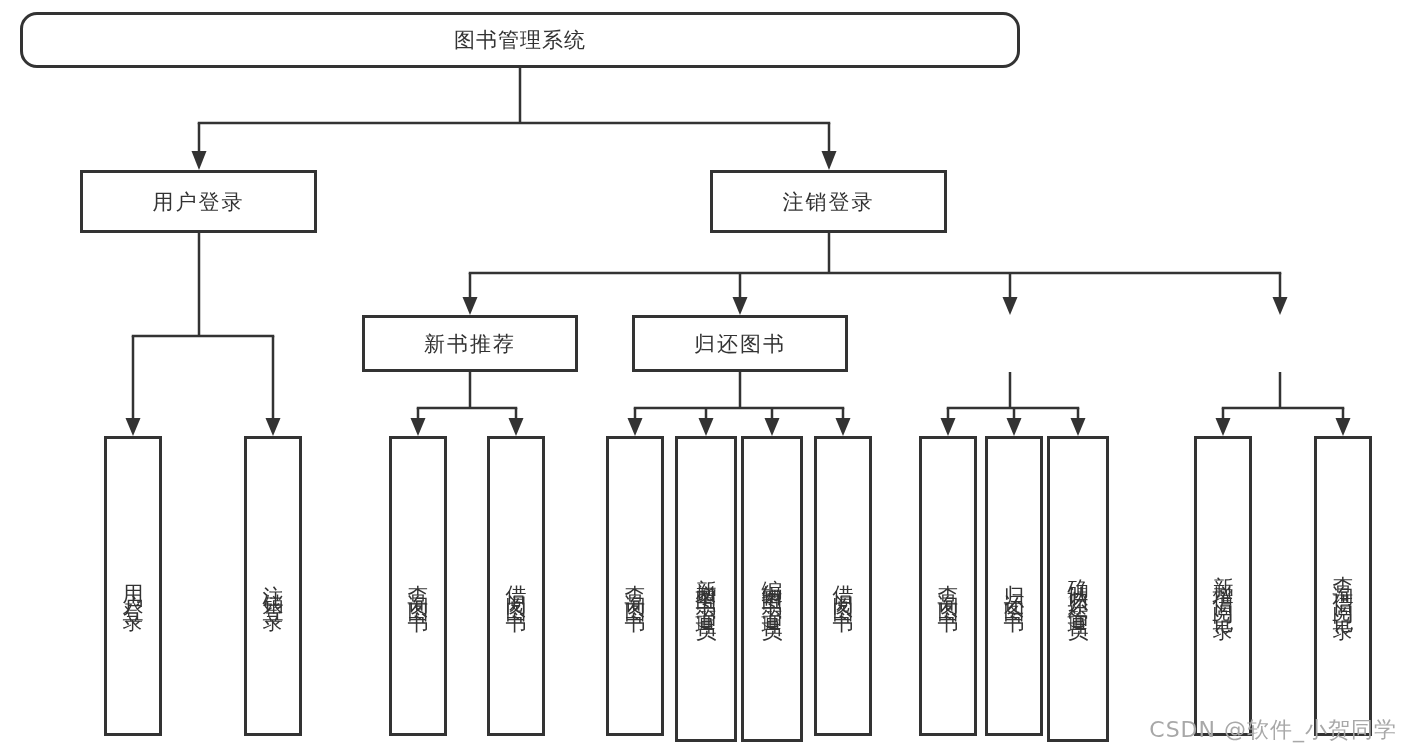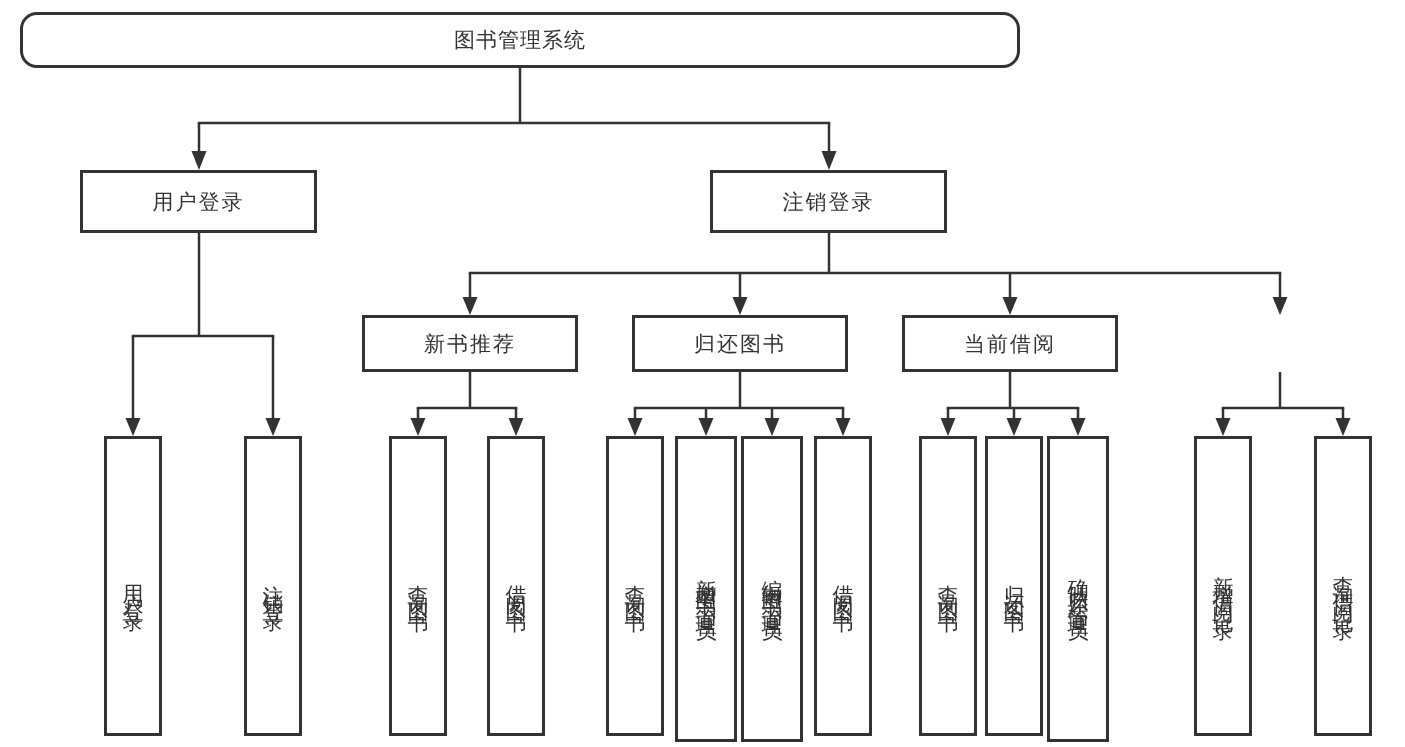--- a/index.html
+++ b/index.html
@@ -125,34 +125,34 @@
     </g>
   </svg>
 
   <div class="box root-box">图书管理系统</div>
 
   <div class="box l2-box l2-user">用户登录</div>
   <div class="box l2-box l2-book">注销登录</div>
 
   <div class="box l3-box l3-a">新书推荐</div>
   <div class="box l3-box l3-b">归还图书</div>
-  <div class="box l3-box l3-c">当前借阅</div>
 
   <div class="box leaf" style="left:104px;">用户登录</div>
   <div class="box leaf" style="left:244px;">注销登录</div>
 
   <div class="box leaf" style="left:389px;">查询图书</div>
   <div class="box leaf" style="left:487px;">借阅图书</div>
 
   <div class="box leaf" style="left:606px;">查询图书</div>
   <div class="box leaf leaf-lg" style="left:675px;">新增图书（管理员）</div>
   <div class="box leaf leaf-lg" style="left:741px;">编辑图书（管理员）</div>
   <div class="box leaf" style="left:814px;">借阅图书</div>
 
   <div class="box leaf" style="left:919px;">查询图书</div>
   <div class="box leaf" style="left:985px;">归还图书</div>
   <div class="box leaf leaf-lg" style="left:1047px;">确认归还（管理员）</div>
 
   <div class="box leaf" style="left:1194px;">新增借阅记录</div>
   <div class="box leaf" style="left:1314px;">查询借阅记录</div>
 
+  <div class="watermark">CSDN @软件_小贺同学</div>
 
 </div>
 
 </body></html>

